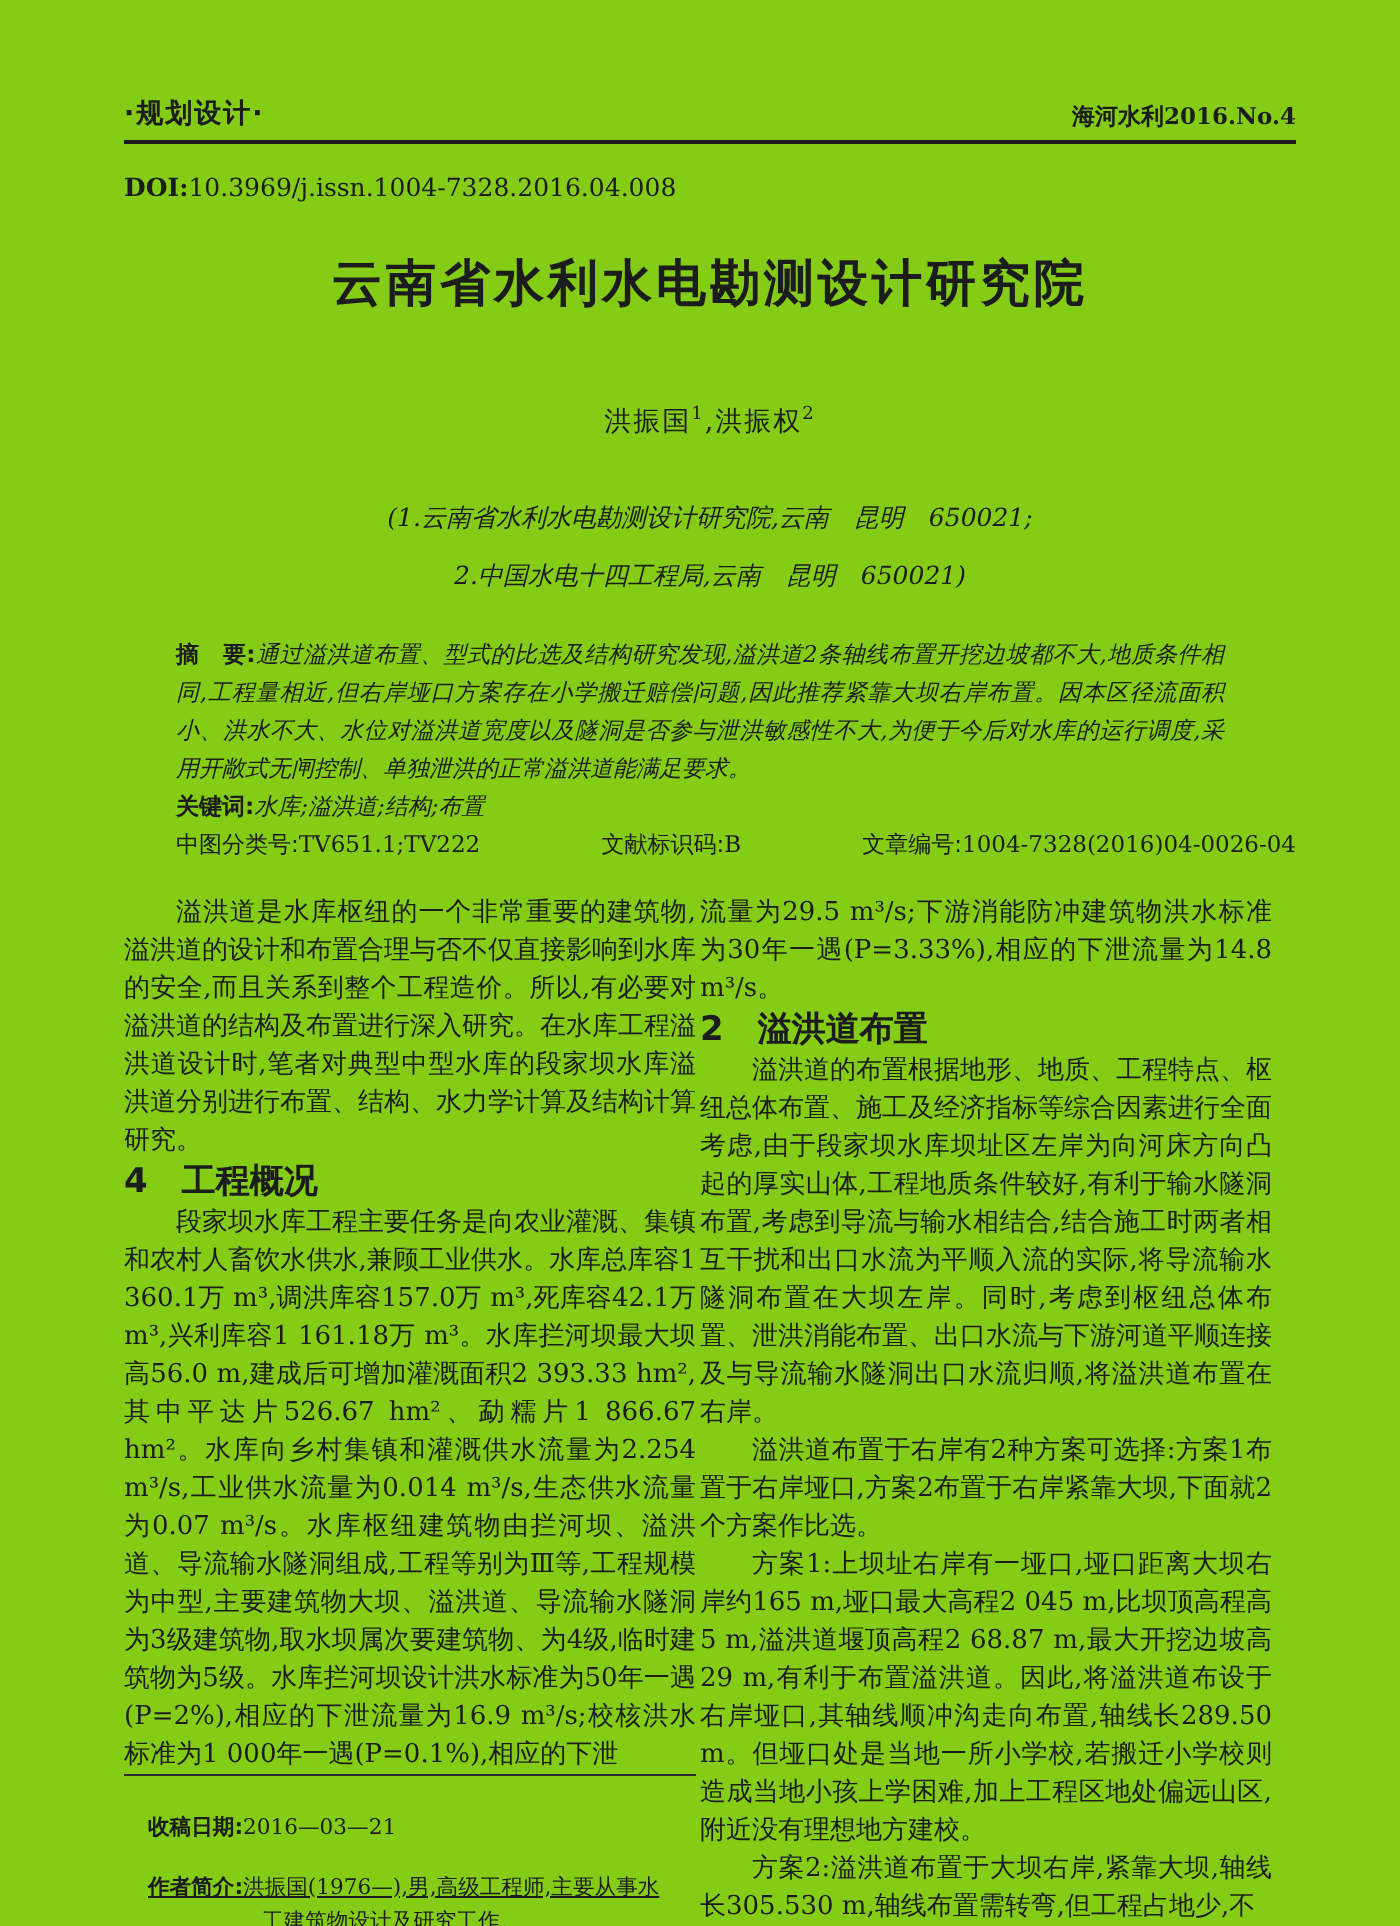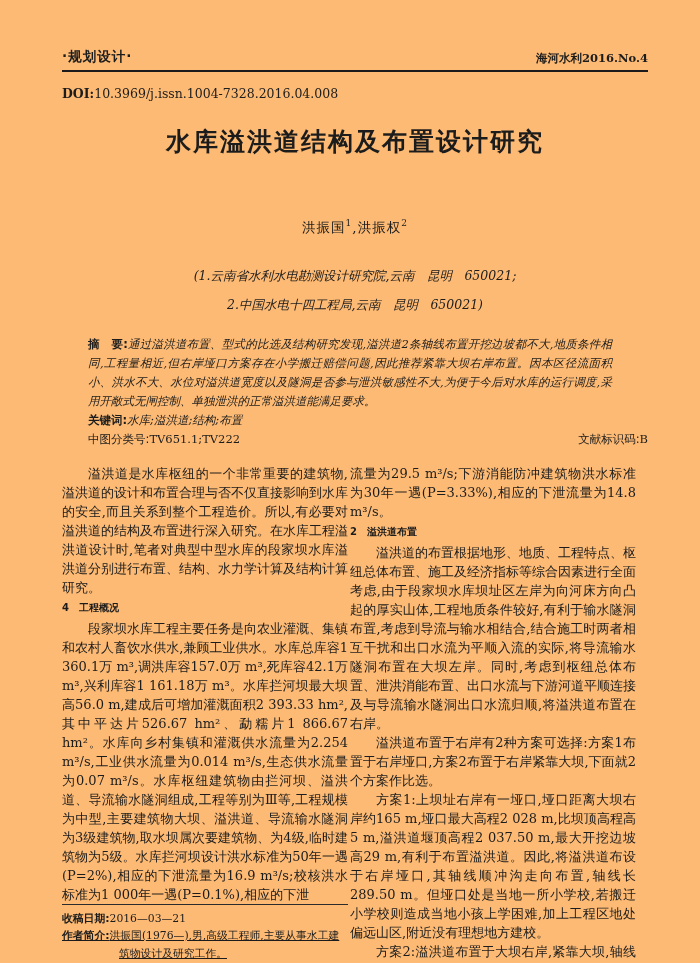--- a/index.html
+++ b/index.html
@@ -1,101 +1,102 @@
 <!DOCTYPE html>
 <html lang="zh"><head>
 <meta charset="utf-8">
 <style>
   html,body{margin:0;padding:0;background:#f2f1ee;}
   .page{
     position:relative;
     width:700px;height:963px;
     box-sizing:border-box;
-    background:#fdba74;
+    background:#84cc16;
     color:#1c1c1c;
     padding:48px 52px 0 62px;
     overflow:hidden;
     font-family:"DejaVu Serif","Liberation Serif",serif;
   }
   .masthead{display:flex;justify-content:space-between;align-items:flex-end;}
   .section-label{font-family:"DejaVu Sans","Liberation Sans",sans-serif;font-weight:bold;font-size:13.5px;letter-spacing:1px;}
   .journal-issue{font-size:11.5px;font-weight:bold;}
   .rule{border:0;border-top:2.2px solid #1b1b1b;margin:4px 0 0 0;}
   .doi-line{margin-top:14px;font-size:12.5px;}
   .doi-label{font-weight:bold;}
   .title{margin:24px 0 0 0;text-align:center;font-family:"DejaVu Sans","Liberation Sans",sans-serif;font-weight:bold;font-size:25px;letter-spacing:2px;}
-  .authors{margin-top:60px;text-align:center;font-size:13.5px;letter-spacing:1px;}
+  .authors{margin-top:44px;text-align:center;font-size:13.5px;letter-spacing:1px;}
   .authors sup{font-size:9px;}
   .affils{margin-top:24px;text-align:center;font-size:12.5px;line-height:29px;font-style:italic;}
   .abstract{margin:16px 36px 0 26px;font-size:11.5px;line-height:19px;text-align:justify;}
   .abstract p{margin:0;font-style:italic;}
   .hei{font-family:"DejaVu Sans","Liberation Sans",sans-serif;font-weight:bold;font-style:normal;}
   .meta-row{margin:2px 0 0 26px;display:flex;justify-content:space-between;font-size:11.5px;}
   .meta-item .hei{font-weight:normal;}
   .columns{margin-top:17px;display:flex;gap:2px;height:482px;}
   .col{width:286px;box-sizing:border-box;}
   .col.left{display:flex;flex-direction:column;}
   .body-p{margin:0;font-size:13px;line-height:19px;text-align:justify;}
   .indent{text-indent:2em;}
-  .sec-heading{margin:1px 0;font-family:"DejaVu Sans","Liberation Sans",sans-serif;font-weight:bold;font-size:10px;line-height:20px;}
+  .sec-heading{margin:1px 0;font-family:"DejaVu Sans","Liberation Sans",sans-serif;font-weight:bold;font-size:17px;line-height:20px;}
   .footnote{margin-top:auto;border-top:1.3px solid #2b2b2b;padding-top:5px;font-size:10.8px;line-height:17.5px;}
-  .fn-line{margin:0;}
+  .fn-line{margin:12px;}
   .fn-hang{padding-left:57px;text-indent:-57px;text-decoration:underline;}
   .watermark{position:absolute;left:38px;top:966px;font-family:"DejaVu Sans","Liberation Sans",sans-serif;font-size:14.5px;color:#3d3d3d;letter-spacing:1px;font-weight:bold;}
 </style>
 </head>
 <body>
 
 <div class="page">
 
   <header class="masthead">
     <span class="section-label">·规划设计·</span>
     <span class="journal-issue">海河水利2016.No.4</span>
   </header>
   <hr class="rule">
 
   <div class="doi-line"><span class="doi-label">DOI:</span><span>10.3969/j.issn.1004-7328.2016.04.008</span></div>
 
-  <h1 class="title">水库溢洪道结构及布置设计研究</h1>
+  <h1 class="title">云南省水利水电勘测设计研究院</h1>
 
   <div class="authors"><span>洪振国</span><sup>1</sup><span>,</span><span>洪振权</span><sup>2</sup></div>
 
   <div class="affils">
     <div>(1.云南省水利水电勘测设计研究院,云南　昆明　650021;</div>
     <div>2.中国水电十四工程局,云南　昆明　650021)</div>
   </div>
 
   <div class="abstract">
     <p><span class="hei">摘　要:</span><span>通过溢洪道布置、型式的比选及结构研究发现,溢洪道2条轴线布置开挖边坡都不大,地质条件相同,工程量相近,但右岸垭口方案存在小学搬迁赔偿问题,因此推荐紧靠大坝右岸布置。因本区径流面积小、洪水不大、水位对溢洪道宽度以及隧洞是否参与泄洪敏感性不大,为便于今后对水库的运行调度,采用开敞式无闸控制、单独泄洪的正常溢洪道能满足要求。</span></p>
     <p><span class="hei">关键词:</span><span>水库;溢洪道;结构;布置</span></p>
   </div>
 
   <div class="meta-row">
     <span class="meta-item"><span class="hei">中图分类号:</span><span>TV651.1;TV222</span></span>
     <span class="meta-item"><span class="hei">文献标识码:</span><span>B</span></span>
+    <span class="meta-item"><span class="hei">文章编号:</span><span>1004-7328(2016)04-0026-04</span></span>
   </div>
 
   <div class="columns">
 
     <div class="col left">
       <p class="body-p indent">溢洪道是水库枢纽的一个非常重要的建筑物,溢洪道的设计和布置合理与否不仅直接影响到水库的安全,而且关系到整个工程造价。所以,有必要对溢洪道的结构及布置进行深入研究。在水库工程溢洪道设计时,笔者对典型中型水库的段家坝水库溢洪道分别进行布置、结构、水力学计算及结构计算研究。</p>
       <h2 class="sec-heading">4　工程概况</h2>
       <p class="body-p indent">段家坝水库工程主要任务是向农业灌溉、集镇和农村人畜饮水供水,兼顾工业供水。水库总库容1 360.1万 m³,调洪库容157.0万 m³,死库容42.1万 m³,兴利库容1 161.18万 m³。水库拦河坝最大坝高56.0 m,建成后可增加灌溉面积2 393.33 hm²,其中平达片526.67 hm²、勐糯片1 866.67 hm²。水库向乡村集镇和灌溉供水流量为2.254 m³/s,工业供水流量为0.014 m³/s,生态供水流量为0.07 m³/s。水库枢纽建筑物由拦河坝、溢洪道、导流输水隧洞组成,工程等别为Ⅲ等,工程规模为中型,主要建筑物大坝、溢洪道、导流输水隧洞为3级建筑物,取水坝属次要建筑物、为4级,临时建筑物为5级。水库拦河坝设计洪水标准为50年一遇(P=2%),相应的下泄流量为16.9 m³/s;校核洪水标准为1 000年一遇(P=0.1%),相应的下泄</p>
       <div class="footnote">
         <div class="fn-line"><span class="hei">收稿日期:</span><span>2016—03—21</span></div>
         <div class="fn-line fn-hang"><span class="hei">作者简介:</span><span>洪振国(1976—),男,高级工程师,主要从事水工建筑物设计及研究工作。</span></div>
       </div>
     </div>
 
     <div class="col right">
       <p class="body-p">流量为29.5 m³/s;下游消能防冲建筑物洪水标准为30年一遇(P=3.33%),相应的下泄流量为14.8 m³/s。</p>
       <h2 class="sec-heading">2　溢洪道布置</h2>
       <p class="body-p indent">溢洪道的布置根据地形、地质、工程特点、枢纽总体布置、施工及经济指标等综合因素进行全面考虑,由于段家坝水库坝址区左岸为向河床方向凸起的厚实山体,工程地质条件较好,有利于输水隧洞布置,考虑到导流与输水相结合,结合施工时两者相互干扰和出口水流为平顺入流的实际,将导流输水隧洞布置在大坝左岸。同时,考虑到枢纽总体布置、泄洪消能布置、出口水流与下游河道平顺连接及与导流输水隧洞出口水流归顺,将溢洪道布置在右岸。</p>
       <p class="body-p indent">溢洪道布置于右岸有2种方案可选择:方案1布置于右岸垭口,方案2布置于右岸紧靠大坝,下面就2个方案作比选。</p>
-      <p class="body-p indent">方案1:上坝址右岸有一垭口,垭口距离大坝右岸约165 m,垭口最大高程2 028 m,比坝顶高程高5 m,溢洪道堰顶高程2 037.50 m,最大开挖边坡高29 m,有利于布置溢洪道。因此,将溢洪道布设于右岸垭口,其轴线顺冲沟走向布置,轴线长289.50 m。但垭口处是当地一所小学校,若搬迁小学校则造成当地小孩上学困难,加上工程区地处偏远山区,附近没有理想地方建校。</p>
+      <p class="body-p indent">方案1:上坝址右岸有一垭口,垭口距离大坝右岸约165 m,垭口最大高程2 045 m,比坝顶高程高5 m,溢洪道堰顶高程2 68.87 m,最大开挖边坡高29 m,有利于布置溢洪道。因此,将溢洪道布设于右岸垭口,其轴线顺冲沟走向布置,轴线长289.50 m。但垭口处是当地一所小学校,若搬迁小学校则造成当地小孩上学困难,加上工程区地处偏远山区,附近没有理想地方建校。</p>
       <p class="body-p indent">方案2:溢洪道布置于大坝右岸,紧靠大坝,轴线长305.530 m,轴线布置需转弯,但工程占地少,不</p>
     </div>
 
   </div>
 
   <div class="watermark">万方数据</div>
 
 </div>
 
 </body></html>

